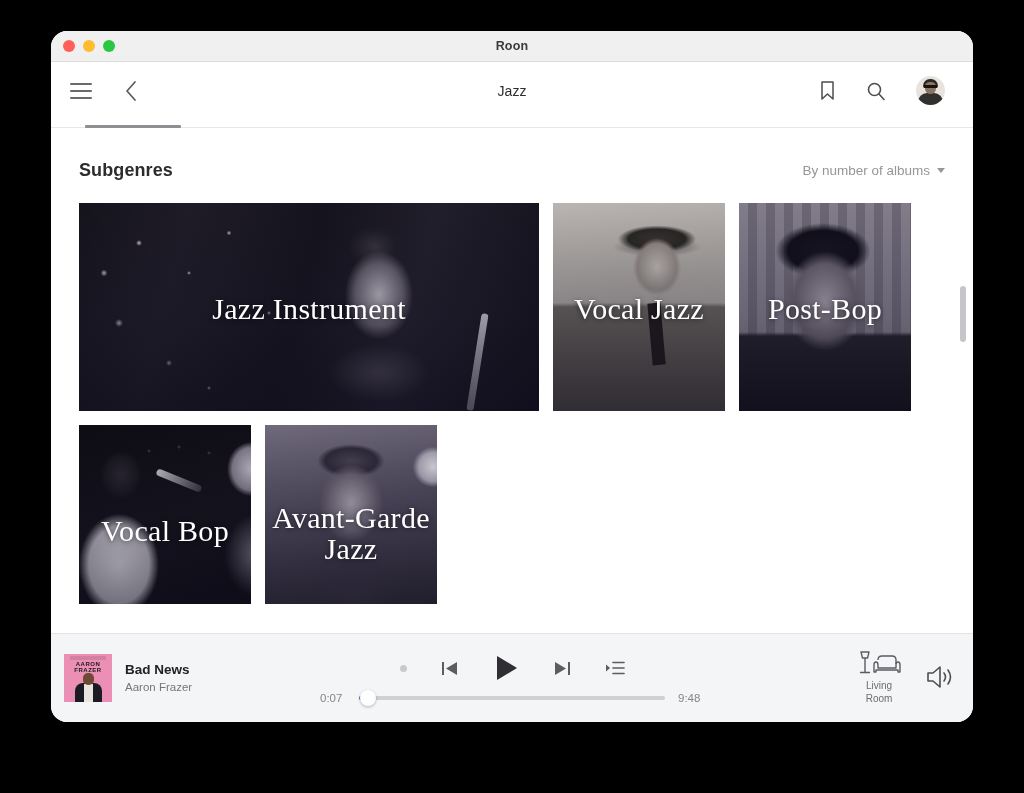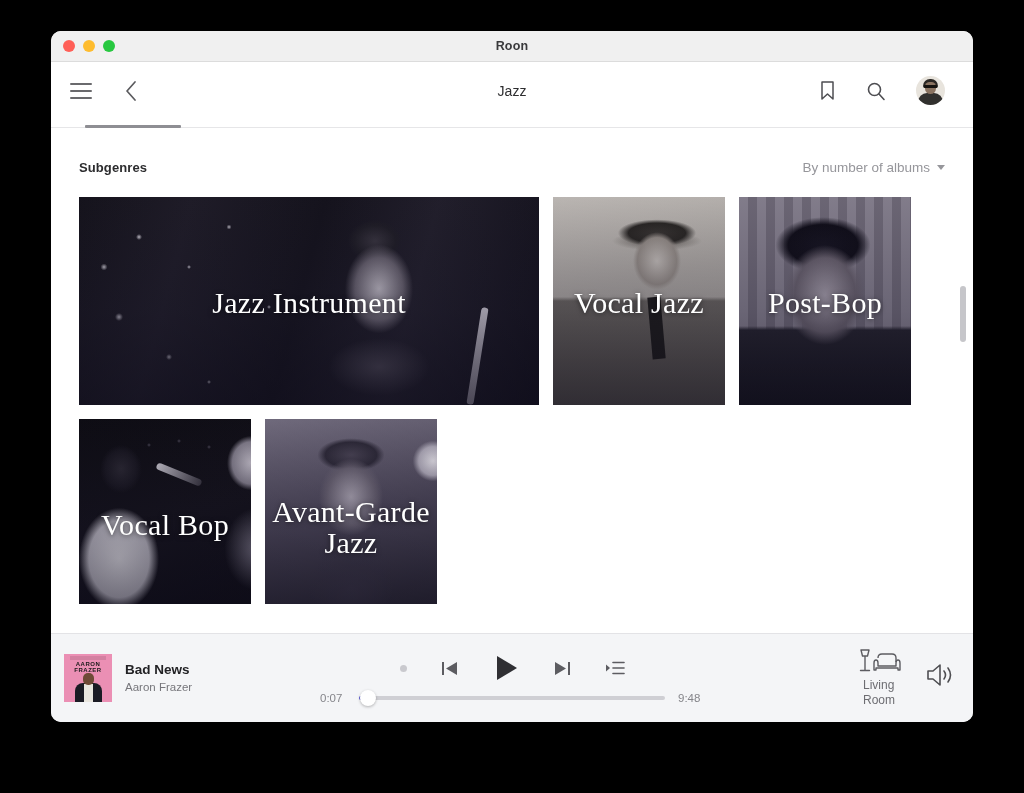--- a/index.html
+++ b/index.html
@@ -13,21 +13,21 @@
   }
 
   
   #app-window {
     position: absolute;
     left: 51px;
     top: 31px;
     width: 922px;
     height: 691px;
     background: #ffffff;
-    border-radius: 10px;
+    border-radius: 16px;
     overflow: hidden;
     display: flex;
     flex-direction: column;
     box-shadow: 0 10px 40px rgba(0,0,0,0.5);
   }
 
   
   #titlebar {
     height: 31px;
     flex: 0 0 31px;
@@ -131,21 +131,21 @@
     padding: 0 28px 0 28px;
   }
 
   #section-head {
     display: flex;
     align-items: center;
     padding-top: 32px;
     padding-bottom: 22px;
   }
   #section-title {
-    font-size: 13px;
+    font-size: 18px;
     font-weight: bold;
     color: #2c2c2e;
     letter-spacing: .1px;
   }
   #sort-control {
     margin-left: auto;
     font-size: 13.5px;
     color: #96969b;
     display: flex;
     align-items: center;
@@ -409,24 +409,24 @@
   }
   #zone-control {
     display: flex;
     flex-direction: column;
     align-items: center;
     gap: 4px;
     cursor: pointer;
     color: #5c5c61;
   }
   #zone-label {
-    font-size: 12px;
+    font-size: 10px;
     color: #6d6d72;
     line-height: 1.28;
-    text-align: left;
+    text-align: center;
     max-width: 52px;
   }
 </style>
 </head>
 <body>
 
 <div id="app-window">
 
   <div id="titlebar">
     <div class="traffic-lights">

